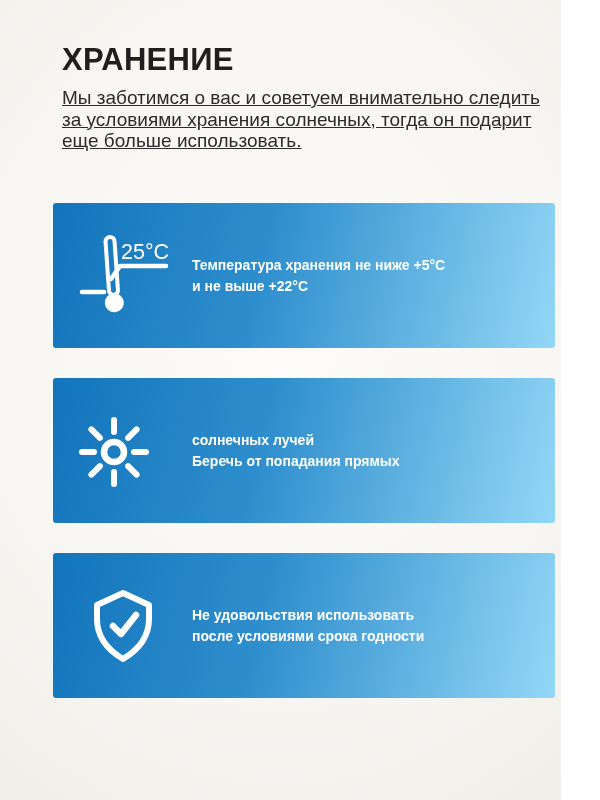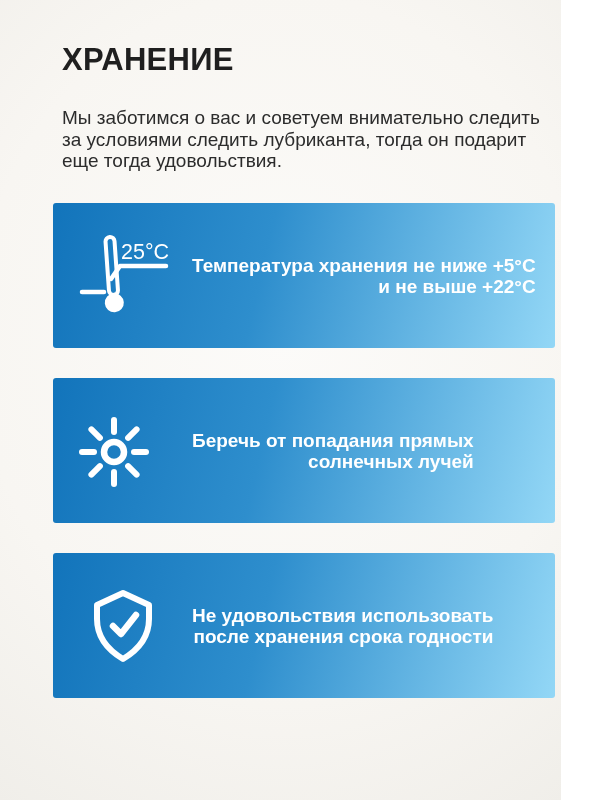--- a/index.html
+++ b/index.html
@@ -28,25 +28,26 @@
     font-size: 31px;
     line-height: 32px;
     font-weight: bold;
     color: #1f1f1f;
     letter-spacing: 0.3px;
     white-space: nowrap;
   }
   .intro {
     position: absolute;
     left: 62px;
-    top: 107px;
+    top: 87px;
     font-size: 19px;
     line-height: 21.5px;
     font-weight: normal;
     color: #2c2c2c;
+    text-decoration: underline;
   }
   .intro div { white-space: nowrap; }
 
   .card {
     position: absolute;
     left: 53px;
     width: 502px;
     height: 145px;
     border-radius: 3px;
     background: linear-gradient(103deg, #1274bb 0%, #2e8ecd 42%, #93d7f6 100%);
@@ -55,23 +56,22 @@
   .card--sunlight    { top: 378px; }
   .card--expiry      { top: 553px; }
 
   .card-text {
     position: absolute;
     left: 139px;
     top: 50%;
     transform: translateY(-50%);
     color: #ffffff;
     font-weight: bold;
-    font-size: 19px;
+    font-size: 14px;
     line-height: 21.5px;
-    text-align: right;
   }
   .card-text div { white-space: nowrap; }
 
   .icon-svg { position: absolute; display: block; }
   .icon-thermo { left: 26px; top: 30px; }
   .icon-sun    { left: 26px; top: 39px; }
   .icon-shield { left: 38px; top: 36px; }
 
   .thermo-label {
     font-family: "Liberation Sans", "DejaVu Sans", sans-serif;
@@ -81,22 +81,22 @@
 </style>
 </head>
 <body>
 
 <div class="page">
 
   <h1 class="title">ХРАНЕНИЕ</h1>
 
   <div class="intro">
     <div>Мы заботимся о вас и советуем внимательно следить</div>
-    <div>за условиями следить лубриканта, тогда он подарит</div>
-    <div>еще тогда удовольствия.</div>
+    <div>за условиями хранения солнечных, тогда он подарит</div>
+    <div>еще больше использовать.</div>
   </div>
 
   <div class="card card--temperature">
     <svg class="icon-svg icon-thermo" width="92" height="84" viewBox="0 0 92 84">
       <text class="thermo-label" x="42" y="26" fill="#ffffff">25°C</text>
       <polyline points="32,46 41,33 87,33" fill="none" stroke="#ffffff" stroke-width="4.5" stroke-linecap="round" stroke-linejoin="round"></polyline>
       <line x1="3" y1="59" x2="25" y2="59" stroke="#ffffff" stroke-width="4.5" stroke-linecap="round"></line>
       <g transform="rotate(-4 31 8)">
         <rect x="26.5" y="4" width="9" height="58" rx="4.5" fill="none" stroke="#ffffff" stroke-width="4"></rect>
         <circle cx="31" cy="70" r="9.5" fill="#ffffff"></circle>
@@ -116,29 +116,29 @@
         <line x1="15" y1="35" x2="3" y2="35"></line>
         <line x1="35" y1="15" x2="35" y2="3"></line>
         <line x1="35" y1="55" x2="35" y2="67"></line>
         <line x1="49.1" y1="20.9" x2="57.6" y2="12.4"></line>
         <line x1="20.9" y1="20.9" x2="12.4" y2="12.4"></line>
         <line x1="49.1" y1="49.1" x2="57.6" y2="57.6"></line>
         <line x1="20.9" y1="49.1" x2="12.4" y2="57.6"></line>
       </g>
     </svg>
     <div class="card-text">
+      <div>солнечных лучей</div>
       <div>Беречь от попадания прямых</div>
-      <div>солнечных лучей</div>
     </div>
   </div>
 
   <div class="card card--expiry">
     <svg class="icon-svg icon-shield" width="64" height="74" viewBox="0 0 64 74">
       <path d="M32,4 L58,16 L58,30 C58,48 47,61 32,70 C17,61 6,48 6,30 L6,16 Z" fill="none" stroke="#ffffff" stroke-width="6" stroke-linejoin="round"></path>
       <polyline points="22,37 30,45 45,26" fill="none" stroke="#ffffff" stroke-width="6.5" stroke-linecap="round" stroke-linejoin="round"></polyline>
     </svg>
     <div class="card-text">
       <div>Не удовольствия использовать</div>
-      <div>после хранения срока годности</div>
+      <div>после условиями срока годности</div>
     </div>
   </div>
 
 </div>
 
 </body></html>

